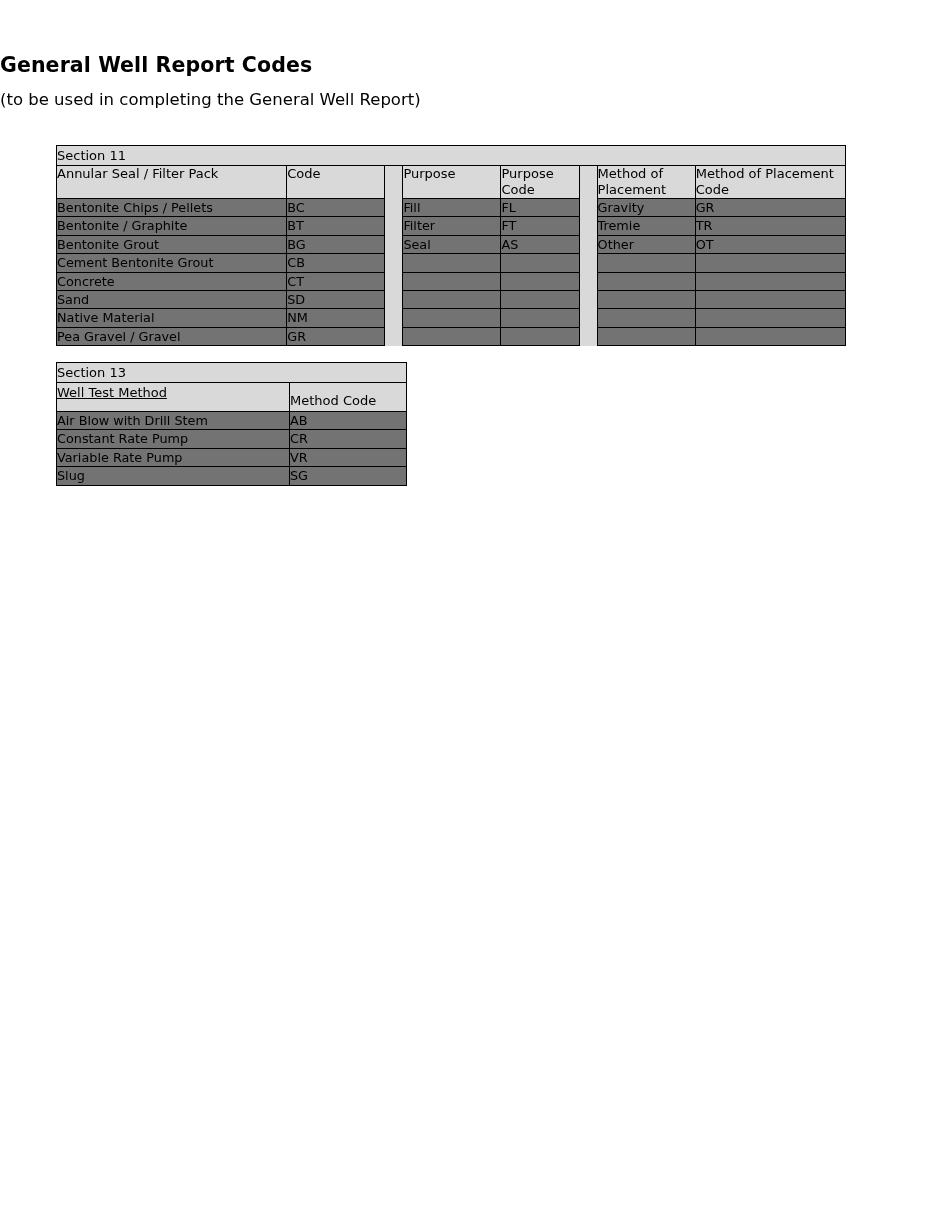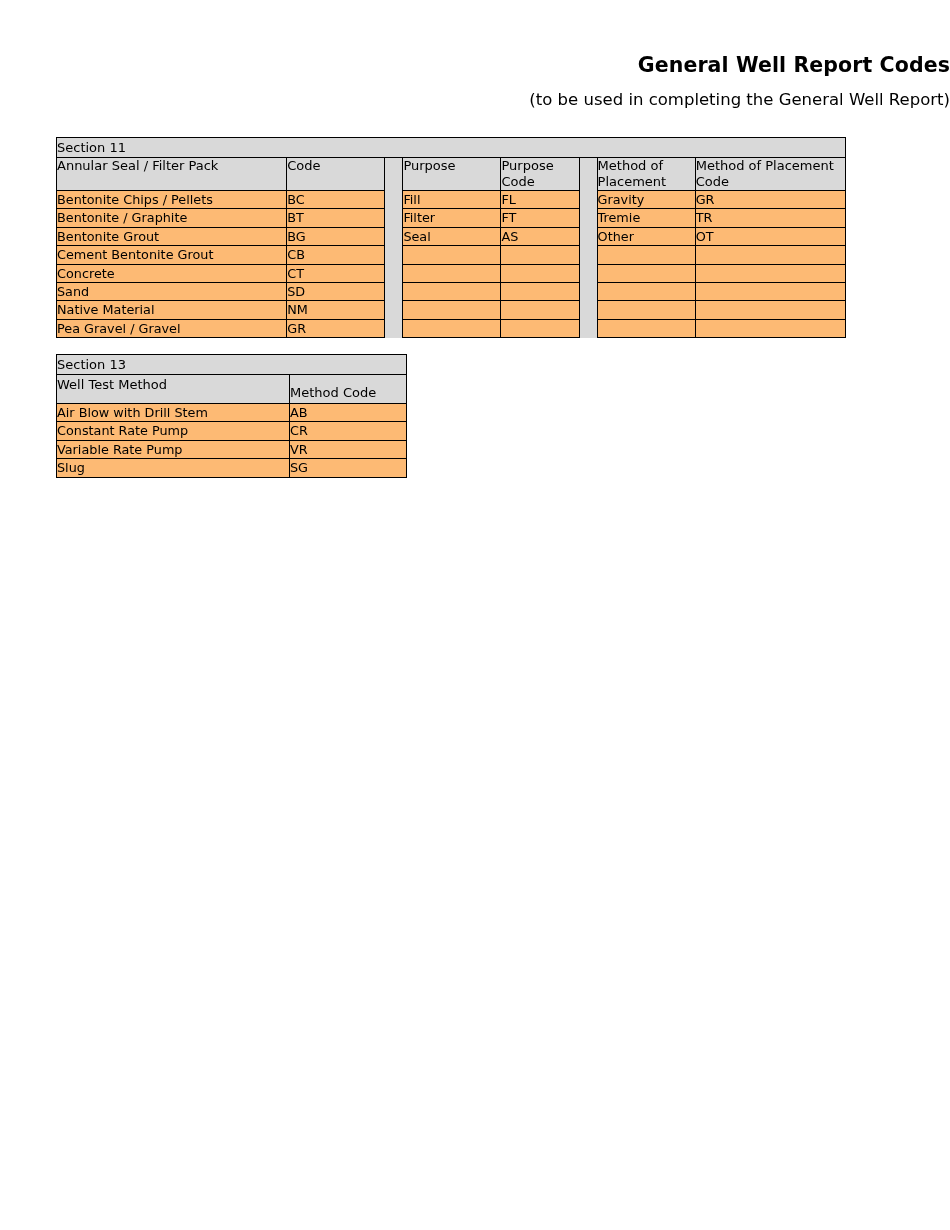--- a/index.html
+++ b/index.html
@@ -16,41 +16,42 @@
     position: relative;
     overflow: hidden;
   }
 
   
   .title-block {
     position: absolute;
     left: 0;
     top: 52px;
     width: 950px;
-    text-align: right;
+    text-align: left;
   }
   .doc-title {
     font-size: 20.5px;
     font-weight: bold;
     line-height: 26px;
     letter-spacing: 0.1px;
   }
   .doc-subtitle {
     font-size: 16.5px;
     font-weight: normal;
     line-height: 24px;
     margin-top: 10px;
   }
 
   
   .sec-table {
     position: absolute;
     border-collapse: collapse;
     table-layout: fixed;
     font-size: 12.6px;
+    margin-top: 8px;
   }
   .sec-table td,
   .sec-table th {
     border: 1px solid #000000;
     padding: 0;
     margin: 0;
     vertical-align: top;
     font-weight: normal;
     text-align: left;
   }
@@ -74,21 +75,21 @@
     padding: 4px 5px 4px 6px;
     vertical-align: top;
   }
 
   
   .cell {
     height: 17.4px;
     line-height: 17.4px;
     padding: 0 5px 0 6px;
     font-size: 12.8px;
-    background: #fdba74;
+    background: #737373;
     white-space: nowrap;
     overflow: hidden;
   }
 
   
   .spacer {
     background: #d9d9d9;
     border: none !important;
     padding: 0;
   }
@@ -211,21 +212,21 @@
 <table class="sec-table" id="table-section-13">
   <colgroup>
     <col style="width:233px">
     <col style="width:117px">
   </colgroup>
   <tbody>
     <tr>
       <td class="section-banner" colspan="2">Section 13</td>
     </tr>
     <tr>
-      <td class="grp-head" style="padding-top:2px;padding-bottom:1px;">Well Test Method</td>
+      <td class="grp-head" style="padding-top:2px;padding-bottom:1px;text-decoration:underline;">Well Test Method</td>
       <td class="grp-head" style="padding-top:10px;padding-bottom:2px;">Method Code</td>
     </tr>
     <tr>
       <td class="cell">Air Blow with Drill Stem</td>
       <td class="cell">AB</td>
     </tr>
     <tr>
       <td class="cell">Constant Rate Pump</td>
       <td class="cell">CR</td>
     </tr>

